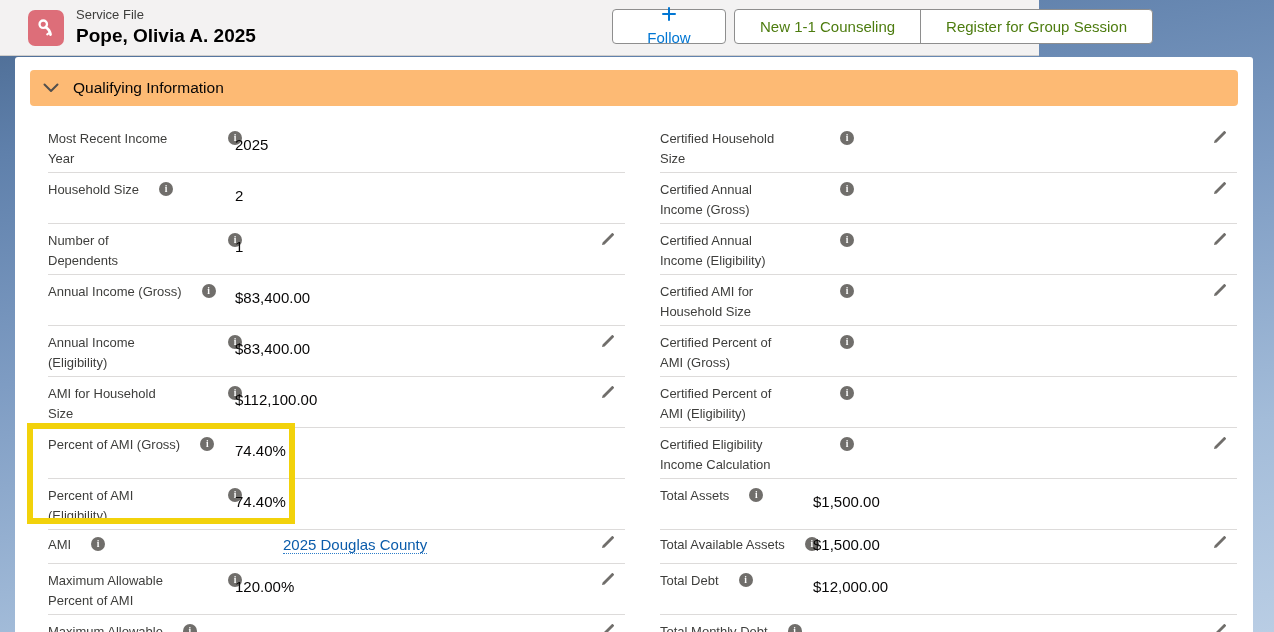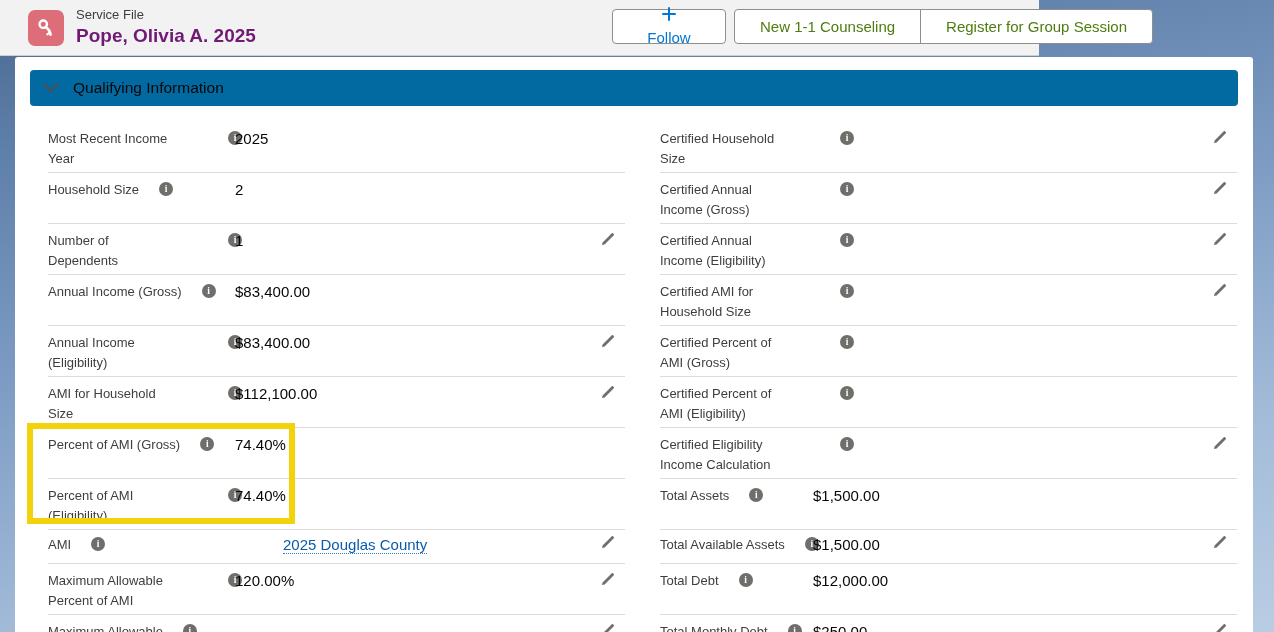--- a/index.html
+++ b/index.html
@@ -10,56 +10,56 @@
   .bg { position:absolute; inset:0;
     background:linear-gradient(170deg,#49688f 0%,#5f80ab 18%,#7e9cc3 45%,#a3bcd9 75%,#b9cde4 100%); }
 
   
   .page-header { position:absolute; top:0; left:0; width:1039px; height:56px;
     background:#f3f2f2; border-bottom:1px solid #d0cecc; z-index:10; }
   .entity-icon { position:absolute; left:28px; top:10px; width:36px; height:36px;
     border-radius:7px; background:#dd6e79; display:flex; align-items:center; justify-content:center; }
   .title-block { position:absolute; left:76px; top:6px; }
   .record-type { font-size:13px; color:#3e3e3c; line-height:17px; }
-  .record-name { font-size:19px; font-weight:700; color:#701a75; line-height:25px; }
+  .record-name { font-size:19px; font-weight:700; color:#000000; line-height:25px; }
 
   .follow-btn { position:absolute; left:612px; top:9px; height:35px; min-width:114px;
     background:#fff; border:1px solid #8e8e8e; border-radius:4px; cursor:pointer;
     display:flex; align-items:center; justify-content:center; gap:8px;
     font-family:"Liberation Sans",sans-serif; font-size:15px; color:#0176d3; padding:0 18px;flex-direction:column; }
   .btn-group { position:absolute; left:734px; top:9px; height:35px; display:flex;
     background:#fff; border:1px solid #8e8e8e; border-radius:4px; }
   .group-btn { background:none; border:none; border-left:1px solid #8e8e8e; cursor:pointer;
     font-family:"Liberation Sans",sans-serif; font-size:15px; color:#4d7c0f;
     padding:0 25px; white-space:nowrap; }
   .group-btn:first-child { border-left:none; }
 
   
   .card { position:absolute; left:15px; top:57px; width:1238px; height:620px;
     background:#fff; border-radius:3px 3px 0 0; z-index:5; }
 
-  .section-header { margin:13px 15px 0 15px; height:36px; background:#0369a1;
+  .section-header { margin:13px 15px 0 15px; height:36px; background:#fdba74;
     border-radius:4px; display:flex; align-items:center; padding-left:9px; cursor:pointer; }
   .chev { display:flex; align-items:center; padding:4px; }
   .section-title { font-size:15.5px; color:#080707; margin-left:10px; }
 
   .columns { display:flex; gap:35px; padding-left:33px; margin-top:16px; }
   .col { width:577px; }
 
   .field-row { position:relative; border-bottom:1px solid #dddbda;
     height:51px; padding-top:7px; }
   .field-row.compact { height:34px; padding-top:5px; }
   .label-wrap { display:flex; align-items:flex-start; gap:20px; }
   .field-label { font-size:13px; color:#3e3e3c; line-height:1.5; white-space:pre-line; }
   .field-label.wide { width:160px; }
   .info-icon { flex:none; width:14px; height:14px; border-radius:50%; background:#706e6b;
     color:#fff; font-size:9.5px; font-weight:700; display:flex; align-items:center;
     justify-content:center; margin-top:2px; cursor:pointer;
     font-family:"Liberation Serif", serif; }
-  .field-value { position:absolute; left:187px; top:7px; font-size:15px; color:#080707; line-height:1.3; }
+  .field-value { position:absolute; left:187px; top:13px; font-size:15px; color:#080707; line-height:1.3; }
   .col-right .field-value { left:153px; }
   .field-row.compact .field-value { top:5px; }
   .field-link { color:#0b5cab; text-decoration:none; border-bottom:1px dotted #2e7ec9;
     cursor:pointer;margin-left:48px; }
   .edit-btn { position:absolute; right:10px; top:8px; background:none; border:none;
     padding:0; cursor:pointer; line-height:0; }
   .field-row.compact .edit-btn { top:5px; }
 
   
   .highlight-box { position:absolute; left:27px; top:423px; width:268px; height:101px;

